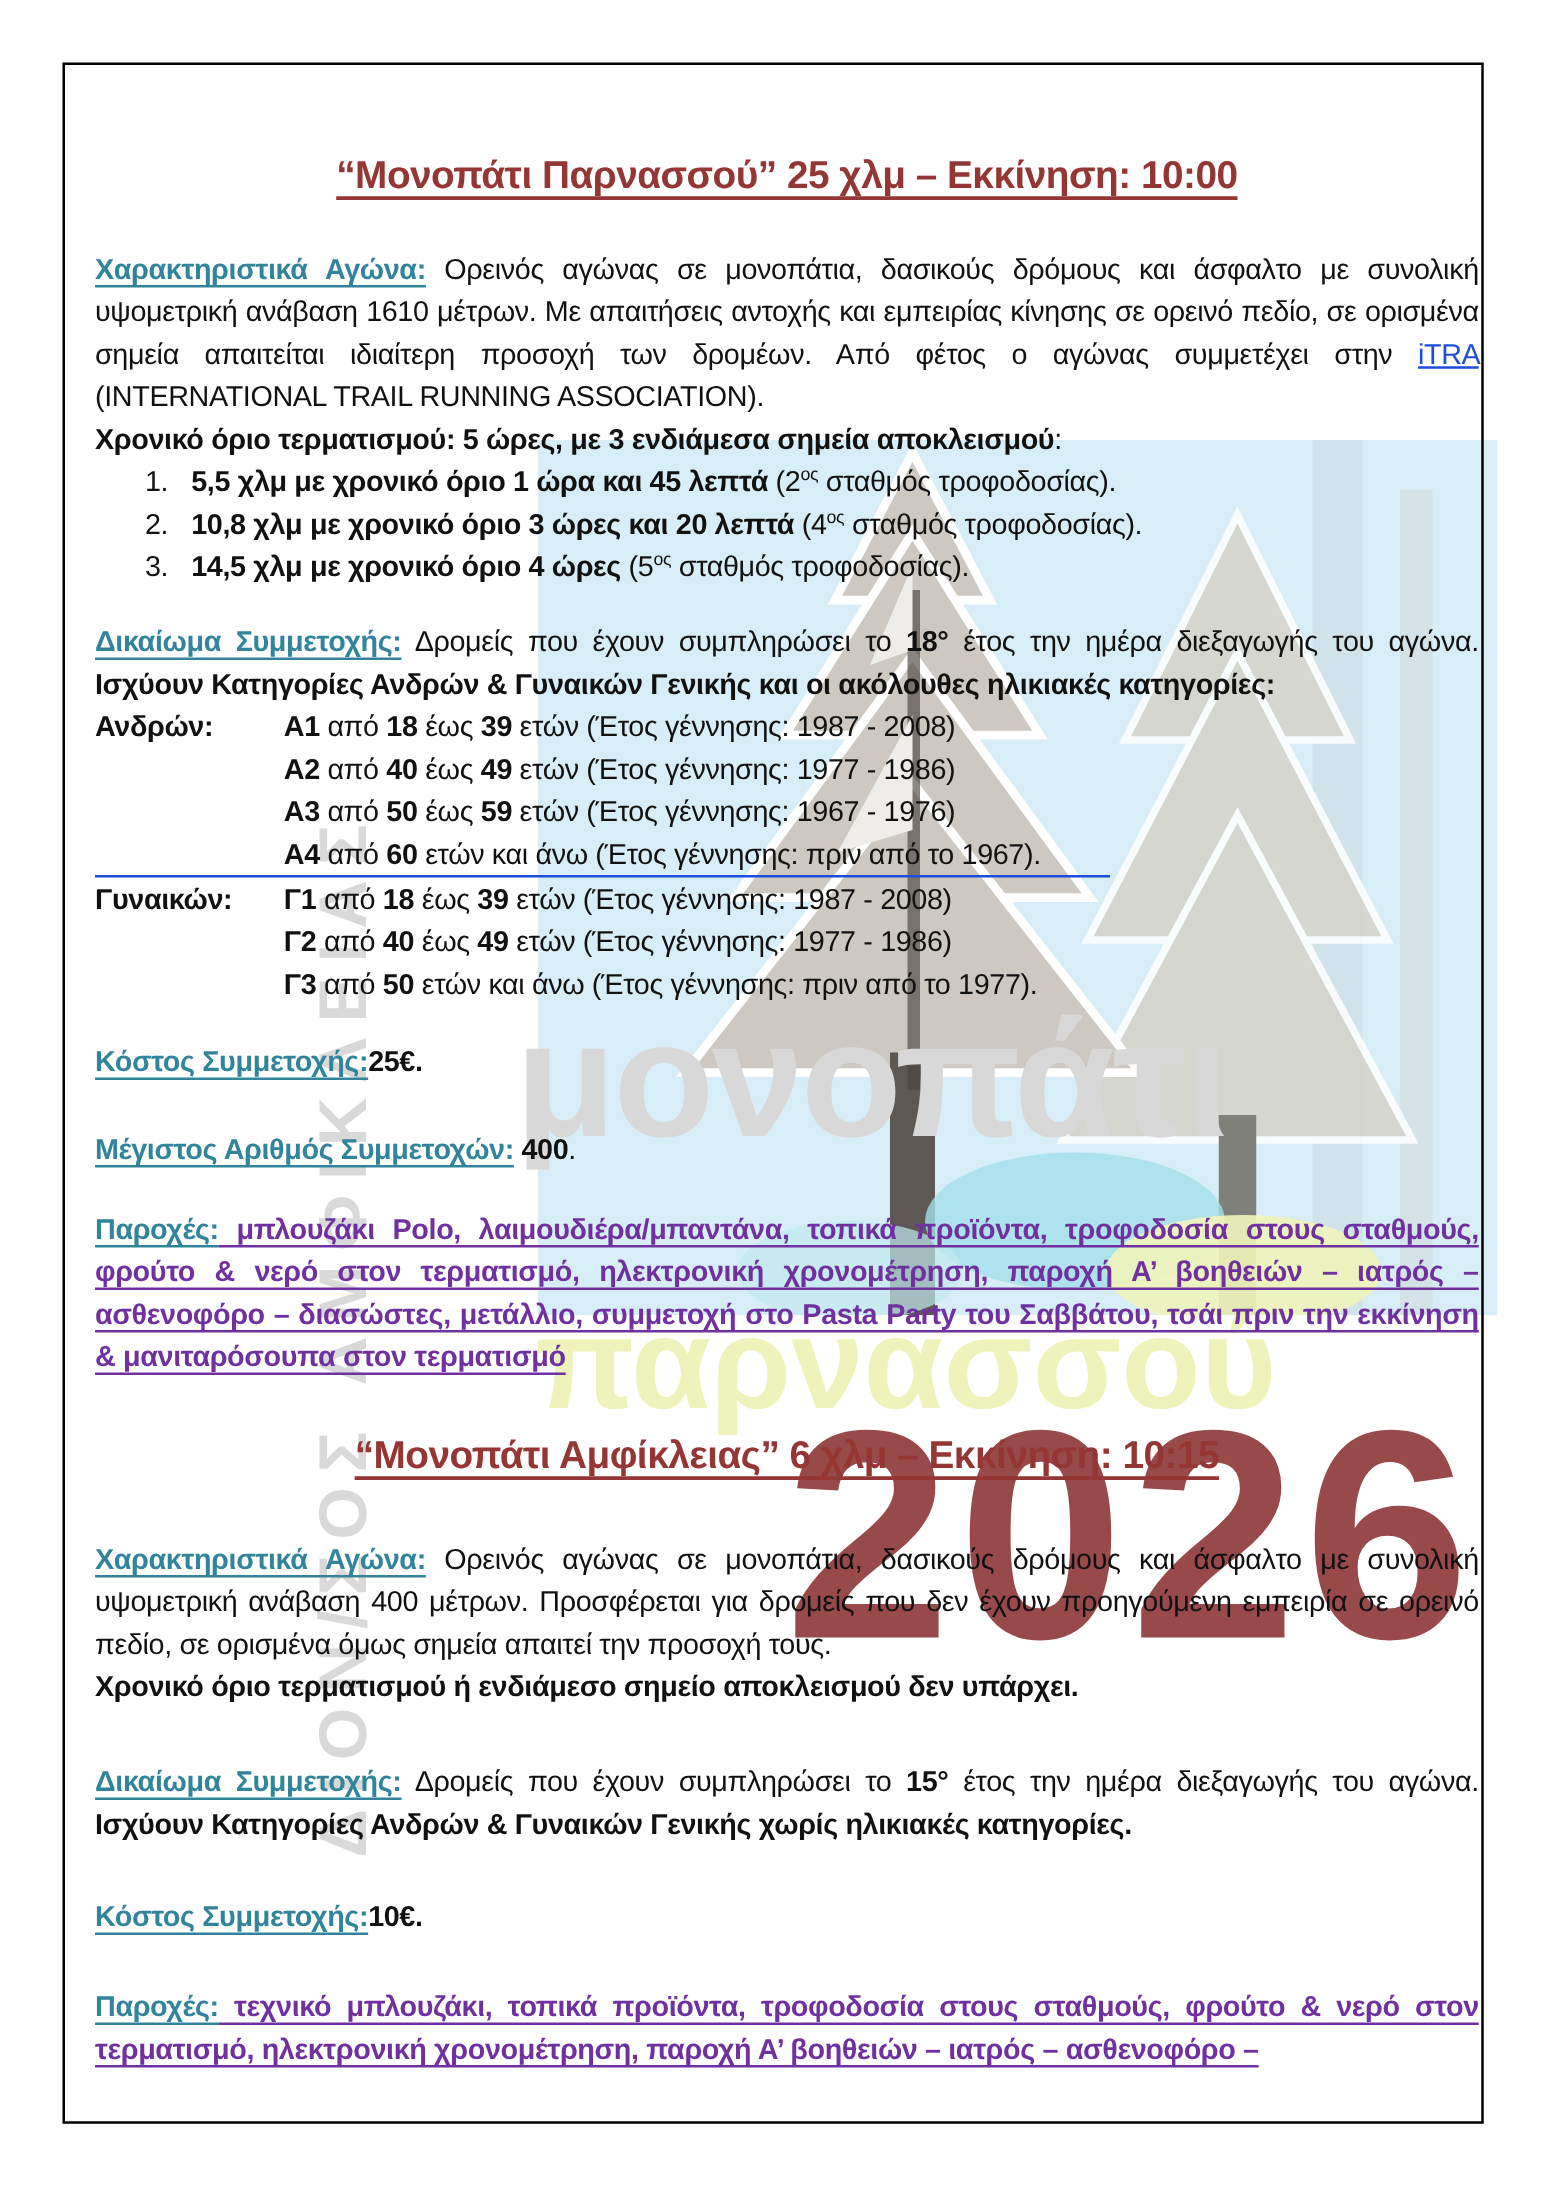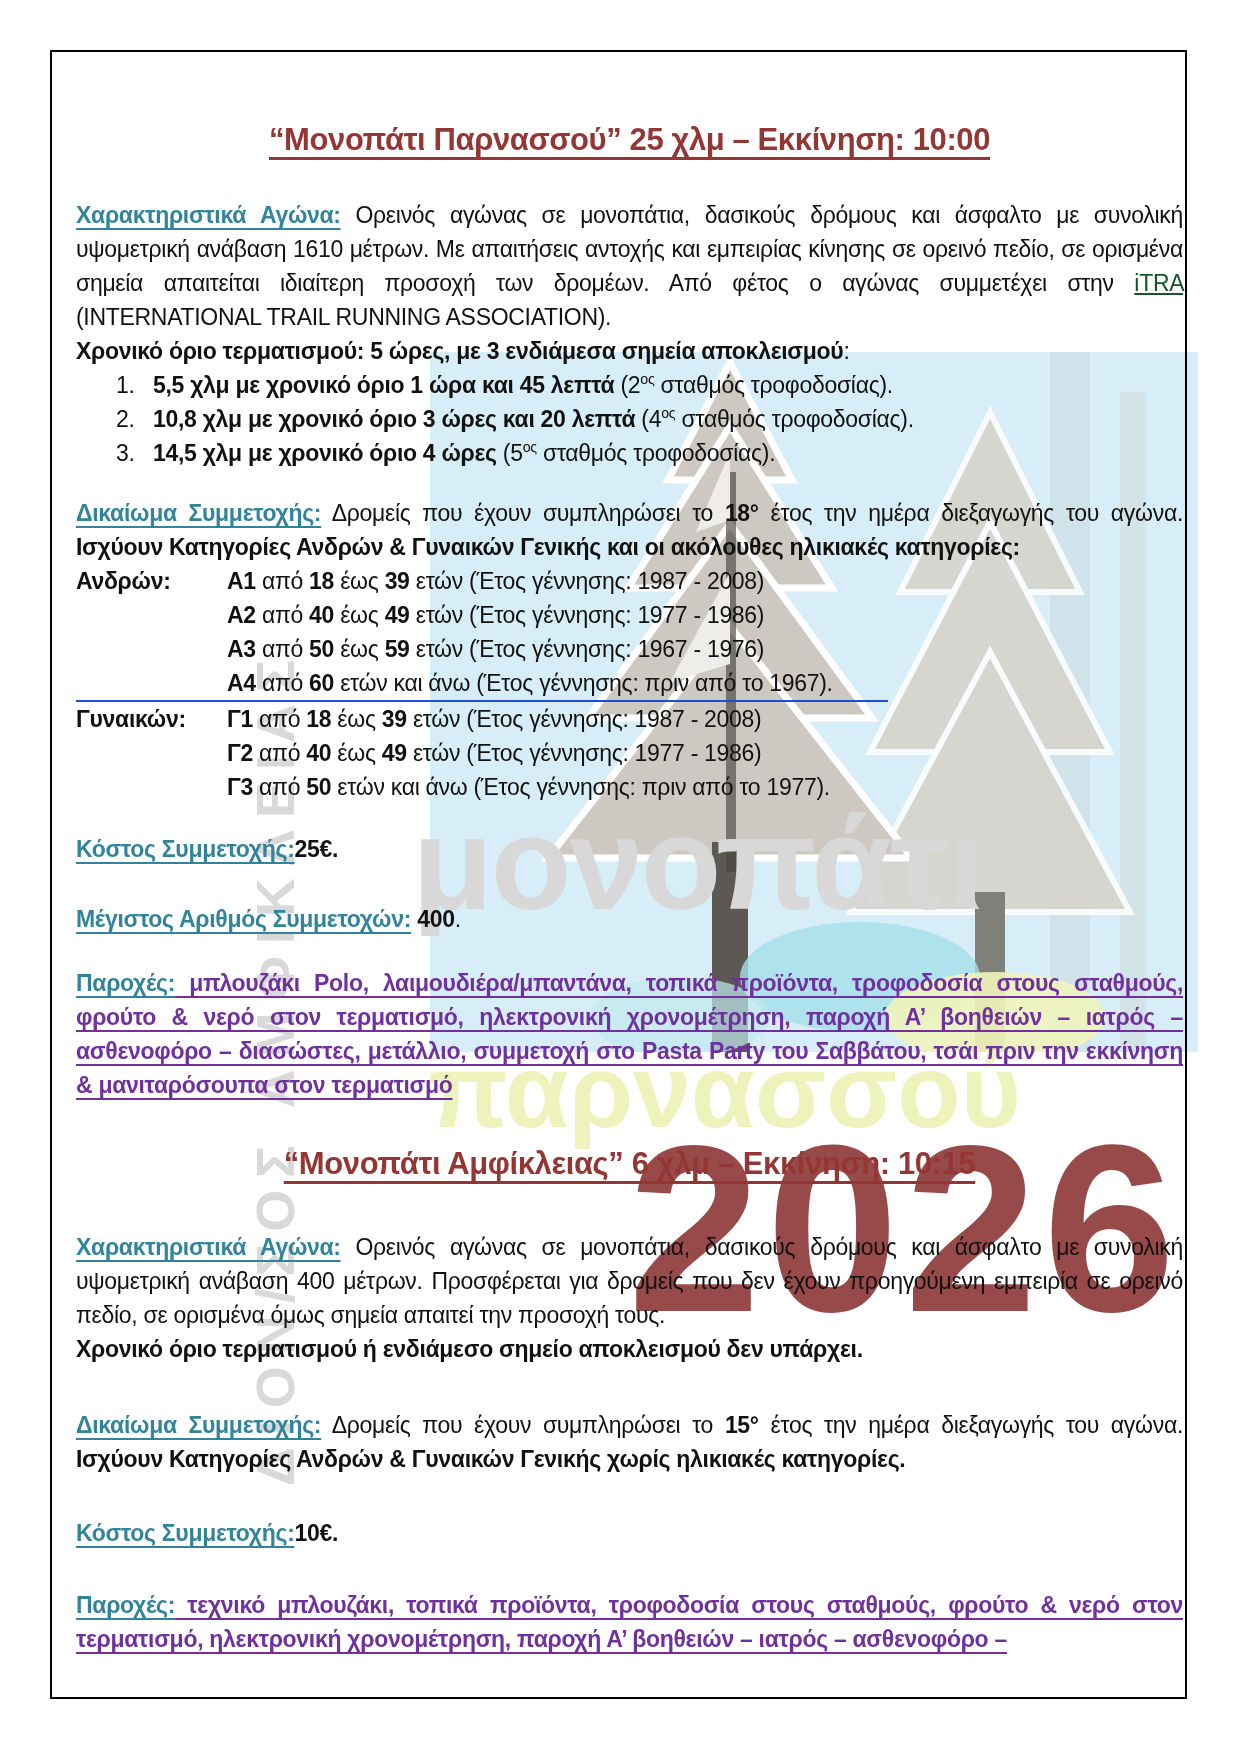--- a/index.html
+++ b/index.html
@@ -63,21 +63,21 @@
   .title2{margin:40px 0 0 0;}
   p{margin:0;}
   .justify{text-align:justify;}
   .mt-p1{margin-top:36px;}
   .head{
     color:#31849B;font-weight:700;
     text-decoration:underline;
     text-decoration-thickness:2px;
     text-underline-offset:5px;
   }
-  a.link{color:#14532d;text-decoration:underline;cursor:pointer;}
+  a.link{color:#1d4ed8;text-decoration:underline;cursor:pointer;}
   b{font-weight:700;}
   sup{font-size:0.62em;vertical-align:super;line-height:0;}
   .cp-list{margin:0;}
   .cp{padding-left:40px;}
   .cp-num{display:inline-block;width:37px;}
   .mt-elig{margin-top:26px;}
   .cat-row{display:flex;justify-content:center;}
   .cat-label{flex:0 0 151px;font-weight:700;}
   .cat-body{flex:1 1 auto;}
   .u-row{width:812px;border-bottom:2px solid #1d4ed8;box-sizing:border-box;}

